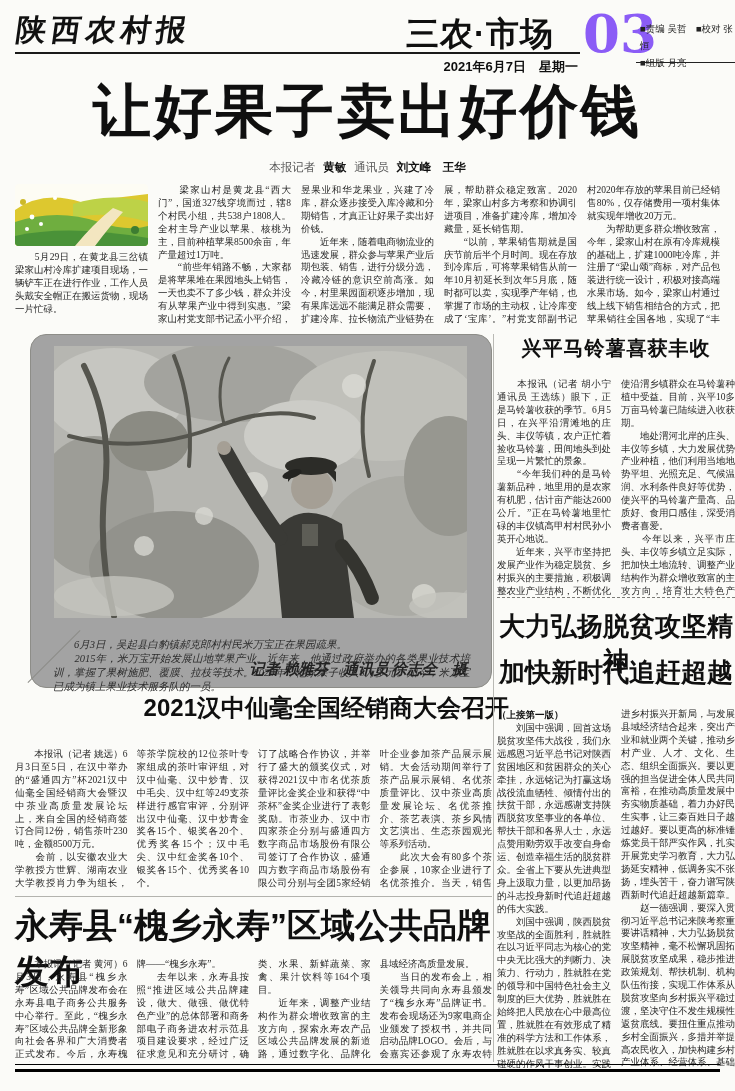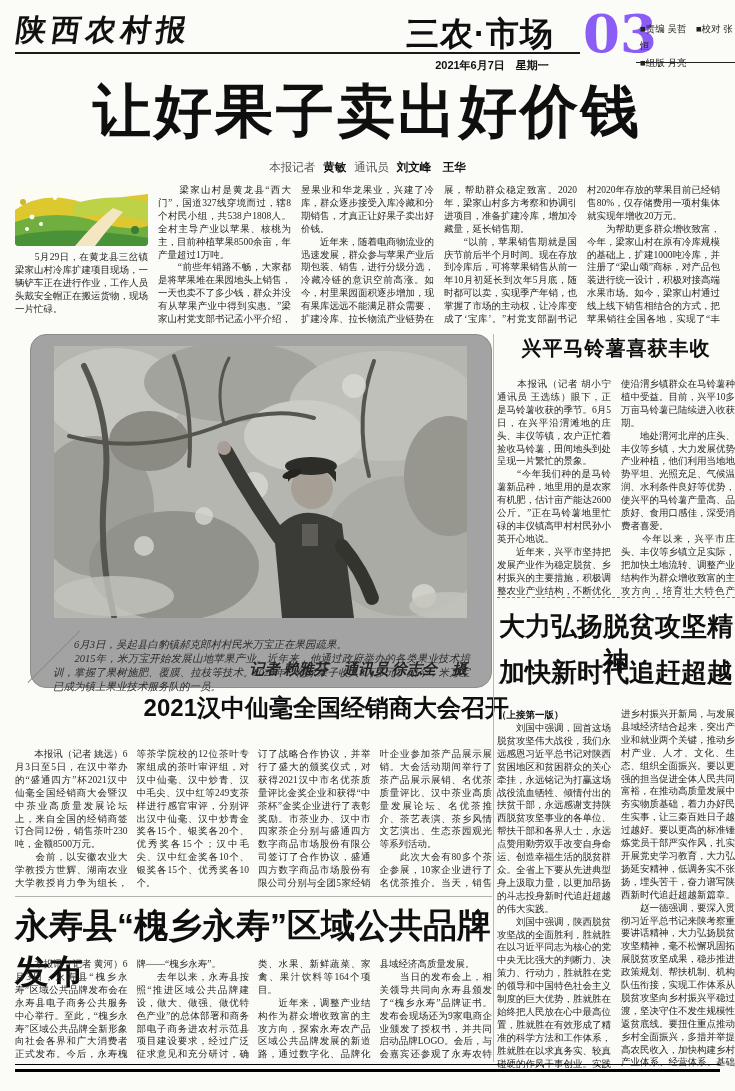--- a/index.html
+++ b/index.html
@@ -7,21 +7,21 @@
         font-family:"Liberation Serif","DejaVu Serif",serif;color:#1c1c1c;}
   .abs{position:absolute;}
   .hsans{font-family:"Liberation Sans","DejaVu Sans",sans-serif;font-weight:bold;color:#0f0f0f;}
   .bt{font-family:"Liberation Serif","DejaVu Serif",serif;font-size:9.5px;line-height:12.9px;
       text-align:justify;white-space:pre-line;color:#262626;overflow:hidden;}
   
   .logo{left:16px;top:10px;font-size:30px;font-weight:bold;letter-spacing:5px;
         font-family:"DejaVu Serif",serif;transform:skewX(-8deg);color:#111;}
   .section-title{left:406px;top:12px;font-size:33px;letter-spacing:1px;}
   .head-rule{left:15px;top:52px;width:565px;height:2px;background:#1a1a1a;}
-  .head-date{left:406px;top:58px;width:172px;text-align:center;font-size:11px;}
+  .head-date{left:406px;top:58px;width:172px;text-align:right;font-size:13px;}
   .page-num{left:583px;top:2px;font-size:53px;font-weight:bold;font-family:"DejaVu Serif",serif;color:#8b5cf6;}
   .editors{left:640px;top:20px;width:95px;font-size:9.5px;line-height:17px;font-family:"Liberation Sans",sans-serif;color:#222;}
   .ed-rule{left:636px;top:62px;width:99px;height:1px;background:#222;}
   
   .main-headline{left:0;top:76px;width:735px;text-align:center;font-size:58px;letter-spacing:3px;line-height:70px;}
   .byline{left:0;top:160px;width:735px;text-align:center;font-size:11.5px;color:#3a3a3a;}
   .byline b{color:#111;margin:0 4px;}
   .byline span.role{margin:0 4px;color:#555;}
   .lead-cols{left:15px;top:184px;width:705px;height:142px;display:flex;gap:10px;}
   .lead-col{width:133px;overflow:hidden;}

